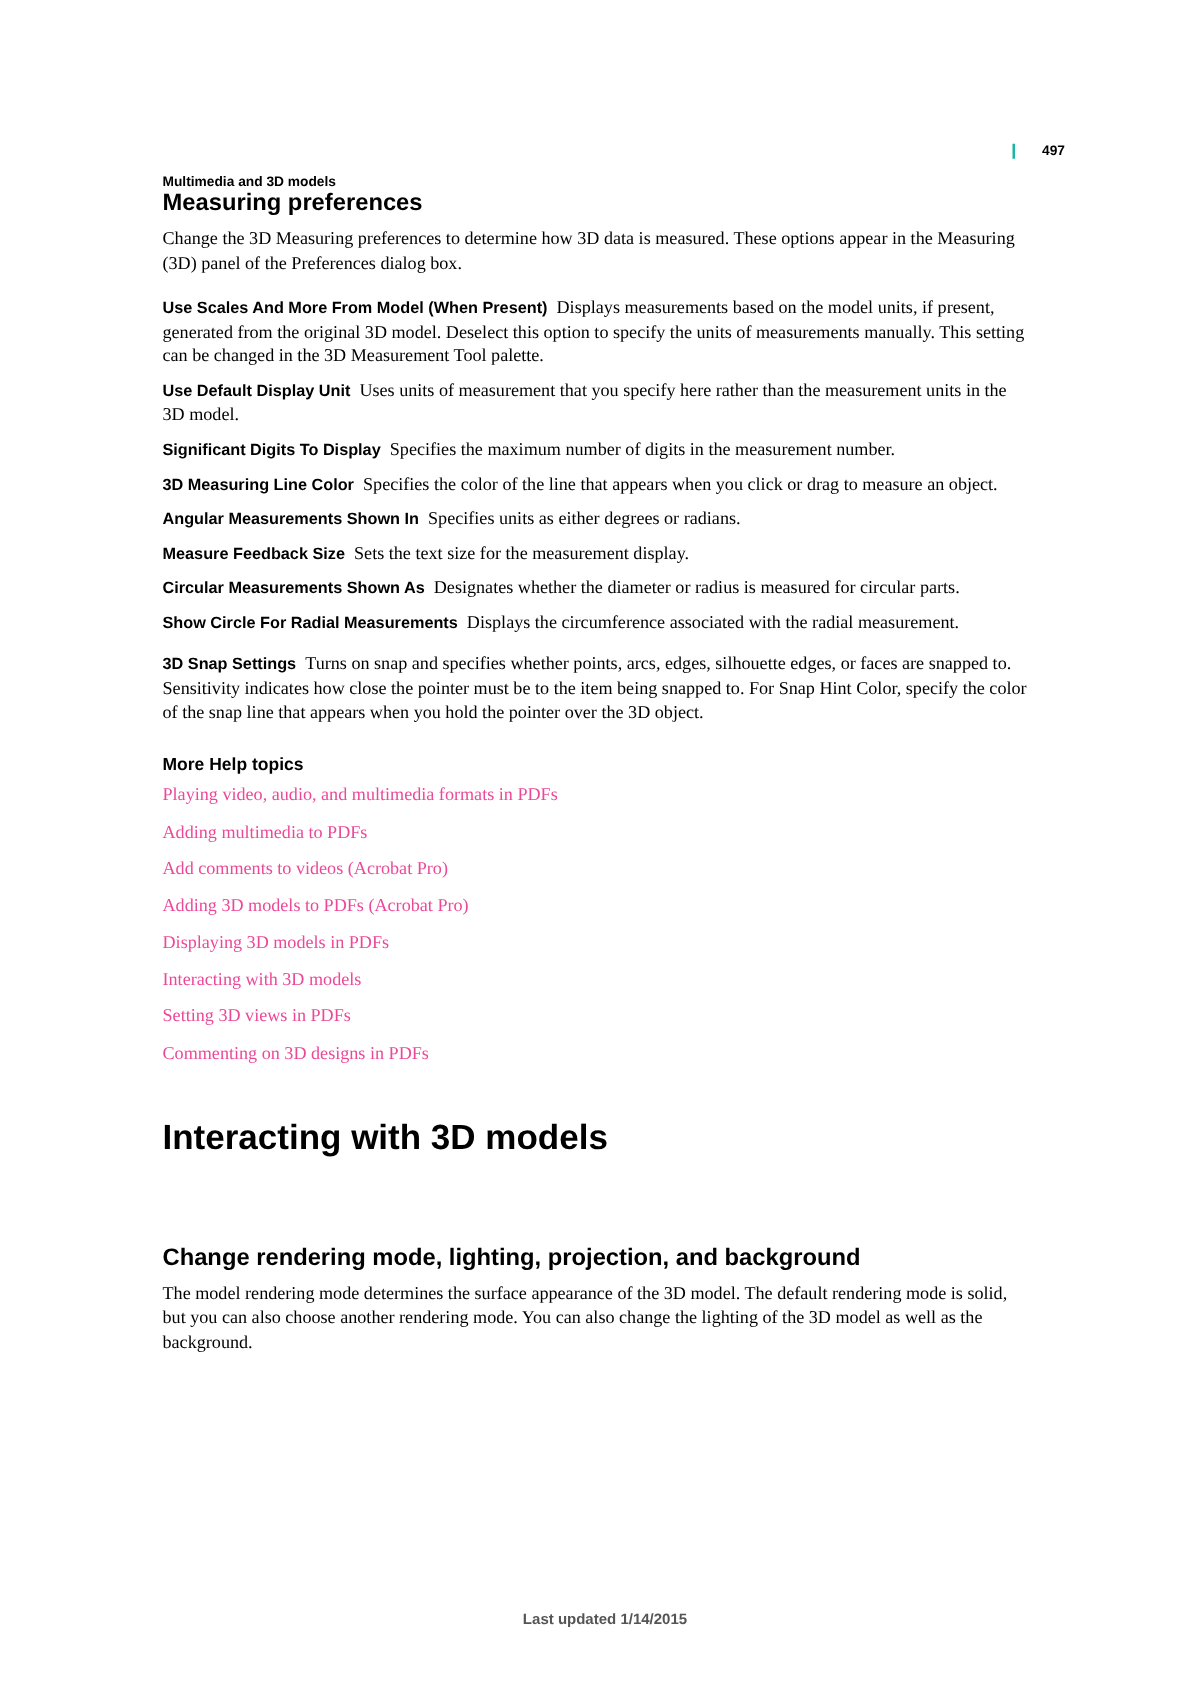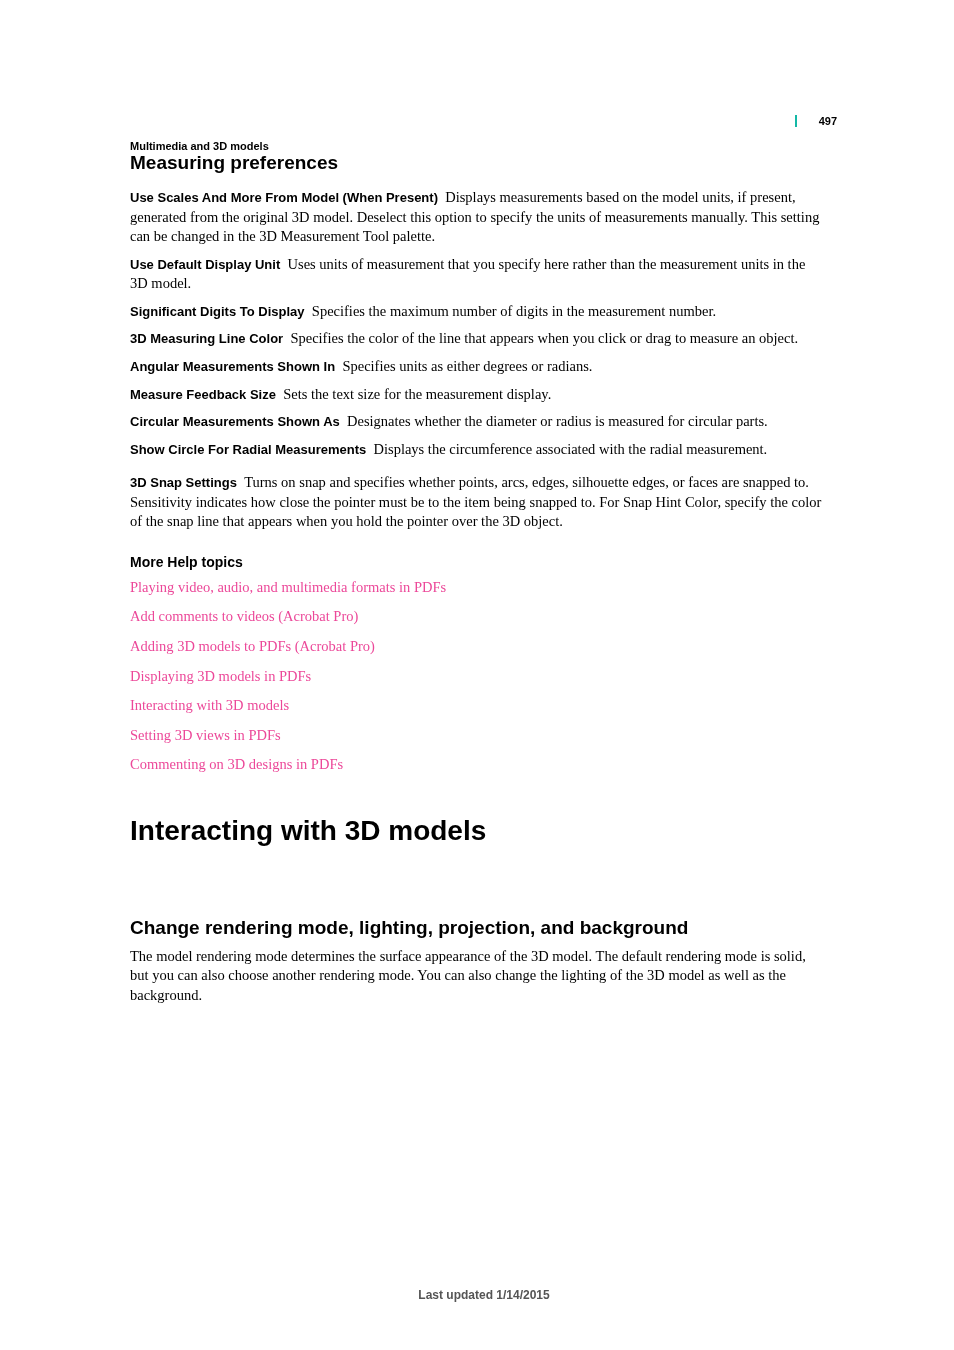--- a/index.html
+++ b/index.html
@@ -13,21 +13,21 @@
     width: 954px;
     min-height: 1350px;
     margin: 0 auto;
     position: relative;
     box-sizing: border-box;
     padding: 140px 130px 60px 130px;
   }
   .page-number {
     position: absolute;
     top: 115px;
-    right: 117px;
+    right: 102px;
     font-family: "Myriad Pro", Arial, sans-serif;
     font-weight: bold;
     font-size: 11px;
     border-left: 2px solid #14b8a6;
     padding-left: 22px;
   }
   .running-header {
     font-family: "Myriad Pro", Arial, sans-serif;
     font-weight: bold;
     font-size: 11px;
@@ -98,20 +98,21 @@
 <body>
 
 <div class="page">
 
   <div class="page-number">497</div>
 
   <div class="running-header">Multimedia and 3D models</div>
 
   <h2>Measuring preferences</h2>
 
+  <p class="body">Change the 3D Measuring preferences to determine how 3D data is measured. These options appear in the Measuring (3D) panel of the Preferences dialog box.</p>
 
 
   <div class="spacer-sm"></div>
 
   <p class="def">
     <span class="term">Use Scales And More From Model (When Present)</span>&nbsp;&nbsp;<span>Displays measurements based on the model units, if present, generated from the original 3D model. Deselect this option to specify the units of measurements manually. This setting can be changed in the 3D Measurement Tool palette.</span>
   </p>
   <p class="def">
     <span class="term">Use Default Display Unit</span>&nbsp;&nbsp;<span>Uses units of measurement that you specify here rather than the measurement units in the 3D model.</span>
   </p>
@@ -136,20 +137,21 @@
 
   <div class="spacer-sm"></div>
 
   <p class="def">
     <span class="term">3D Snap Settings</span>&nbsp;&nbsp;<span>Turns on snap and specifies whether points, arcs, edges, silhouette edges, or faces are snapped to. Sensitivity indicates how close the pointer must be to the item being snapped to. For Snap Hint Color, specify the color of the snap line that appears when you hold the pointer over the 3D object.</span>
   </p>
 
   <div class="subhead">More Help topics</div>
 
   <a href="#" class="link">Playing video, audio, and multimedia formats in PDFs</a>
+  <a href="#" class="link">Adding multimedia to PDFs</a>
   <a href="#" class="link">Add comments to videos (Acrobat Pro)</a>
   <a href="#" class="link">Adding 3D models to PDFs (Acrobat Pro)</a>
   <a href="#" class="link">Displaying 3D models in PDFs</a>
   <a href="#" class="link">Interacting with 3D models</a>
   <a href="#" class="link">Setting 3D views in PDFs</a>
   <a href="#" class="link">Commenting on 3D designs in PDFs</a>
 
   <h1 class="chapter">Interacting with 3D models</h1>
 
   <h2>Change rendering mode, lighting, projection, and background</h2>

